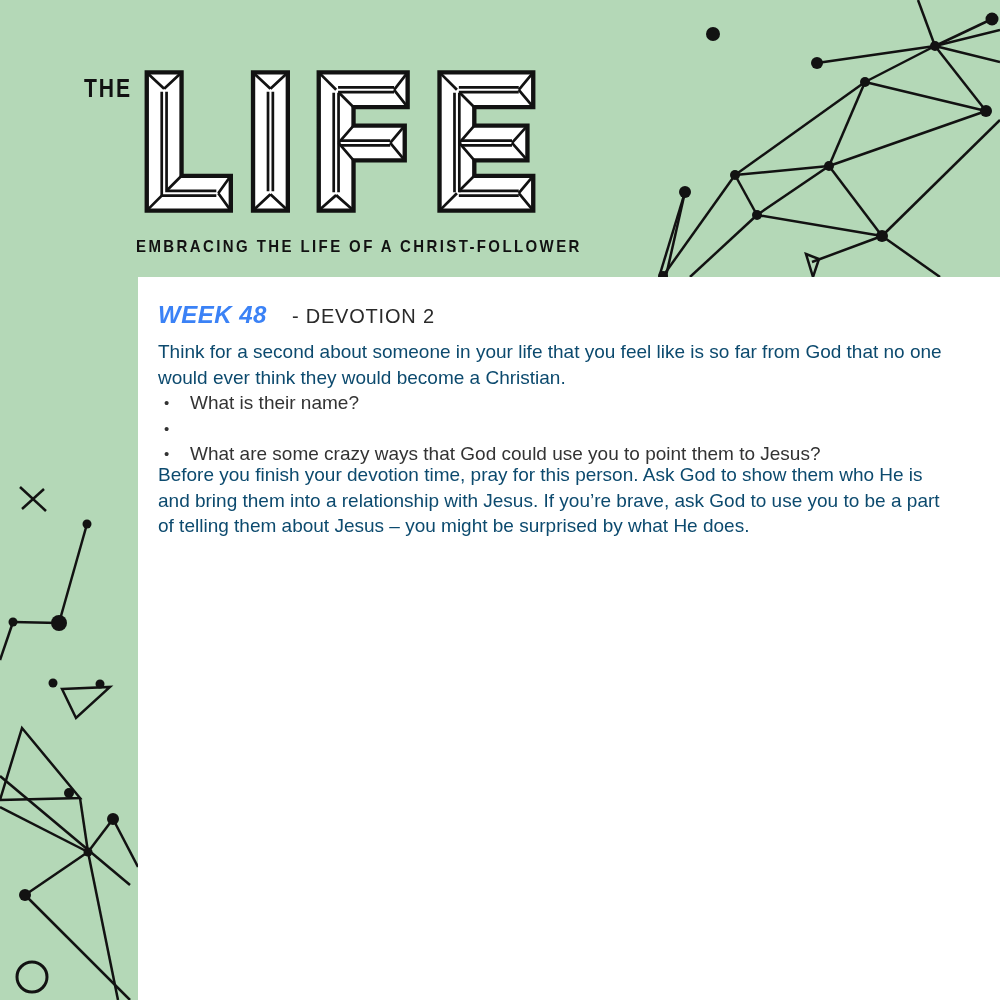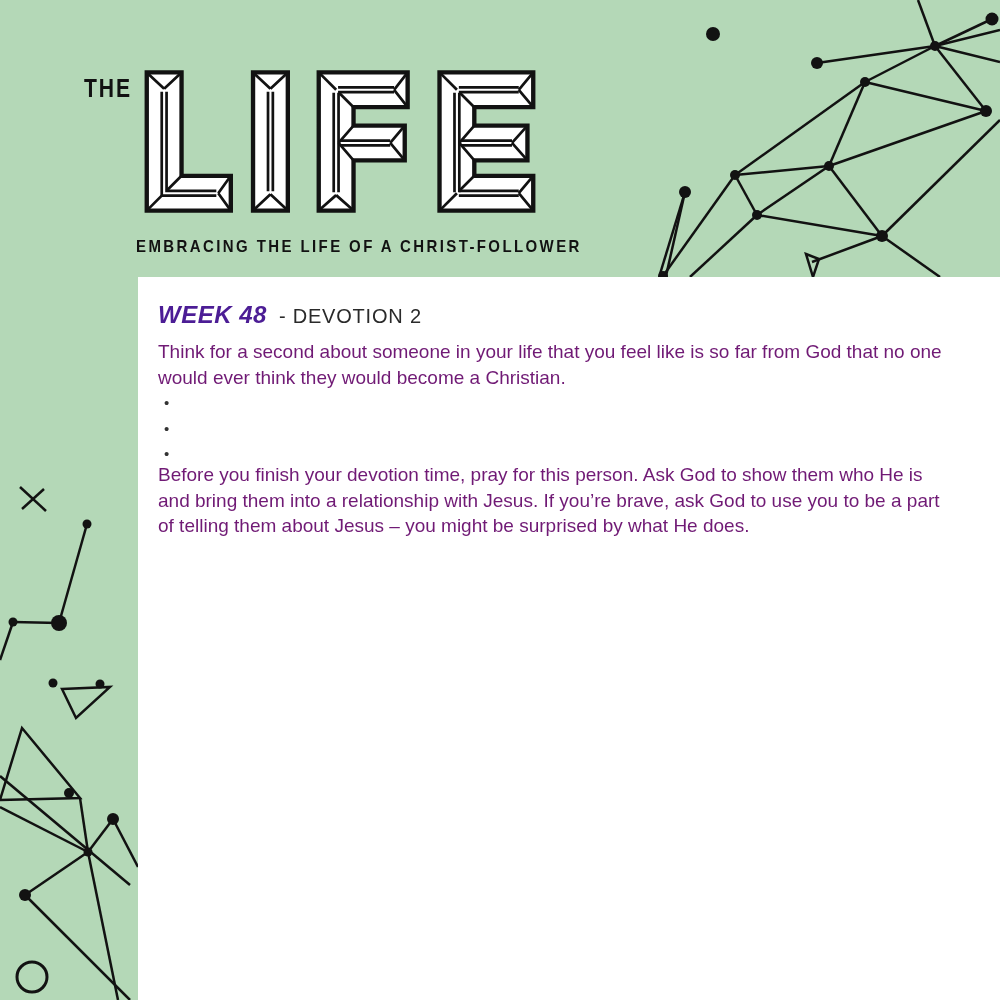--- a/index.html
+++ b/index.html
@@ -34,29 +34,29 @@
   .logo-life .bevel { fill: none; stroke: var(--ink, #111); stroke-width: 2.8; }
   .tagline {
     position: absolute; left: 136px; top: 237px;
     font-size: 15px; font-weight: 700; letter-spacing: 2.4px;
     color: var(--ink, #111); white-space: nowrap;
     transform: scale(1, 1.08); transform-origin: left top;
   }
   .heading { position: absolute; left: 158px; top: 301px; width: 830px; white-space: nowrap; }
   .heading .week {
     font-size: 24px; font-weight: 700; font-style: italic;
-    letter-spacing: 0.5px; color: #4c1d95;
+    letter-spacing: 0.5px; color: #3b82f6;
   }
   .heading .rest {
     font-size: 20px; font-weight: 400; letter-spacing: 0.8px;
-    color: #2a2a2a; margin-left: 12px;
+    color: #2a2a2a; margin-left: 25px;
   }
   .para {
     position: absolute; left: 158px; width: 830px;
-    font-size: 19px; line-height: 25.5px; color: #701a75;
+    font-size: 19px; line-height: 25.5px; color: #0c4a6e;
     white-space: pre-line;
   }
   .intro { top: 339px; }
   .closing { top: 462px; }
   .bullets { position: absolute; left: 158px; top: 390px; width: 830px; }
   .bullet-row { display: flex; font-size: 19px; line-height: 25.6px; color: #333333; }
   .bullet-row .marker { width: 32px; flex: 0 0 32px; font-size: 15px; padding-left: 6px; box-sizing: border-box; }
 </style>
 </head>
 <body>
@@ -189,24 +189,26 @@
 <div class="heading">
   <span class="week">WEEK 48</span><span class="rest">- DEVOTION 2</span>
 </div>
 
 <div class="para intro">Think for a second about someone in your life that you feel like is so far from God that no one
 would ever think they would become a Christian.</div>
 
 <div class="bullets">
   <div class="bullet-row">
     <span class="marker">•</span>
+    <span>What is their name?</span>
   </div>
   <div class="bullet-row">
     <span class="marker">•</span>
   </div>
   <div class="bullet-row">
     <span class="marker">•</span>
+    <span>What are some crazy ways that God could use you to point them to Jesus?</span>
   </div>
 </div>
 
 <div class="para closing">Before you finish your devotion time, pray for this person. Ask God to show them who He is
 and bring them into a relationship with Jesus. If you’re brave, ask God to use you to be a part
 of telling them about Jesus – you might be surprised by what He does.</div>
 
 </body></html>

